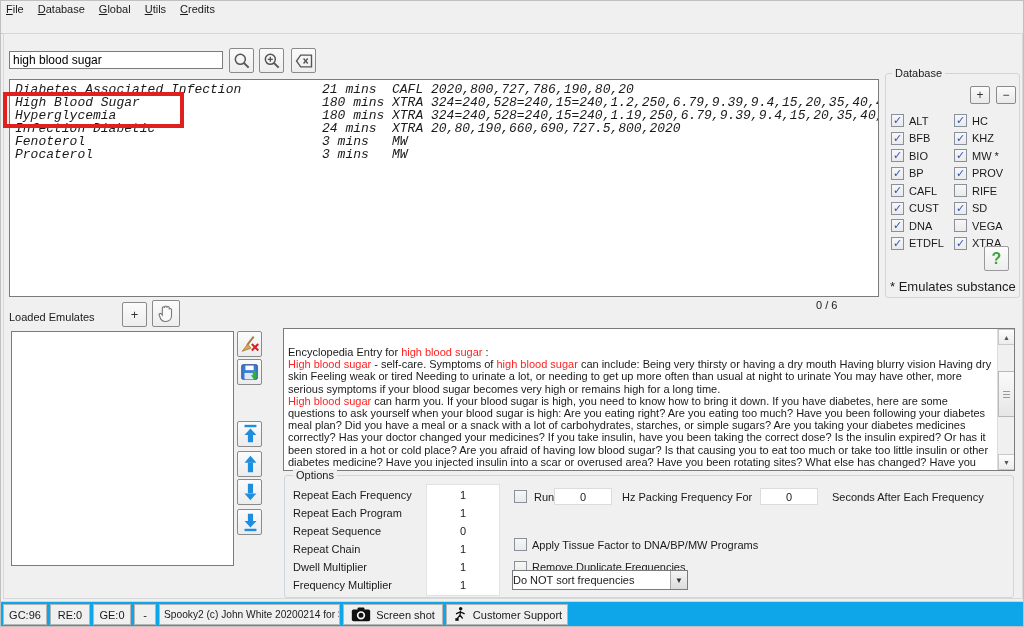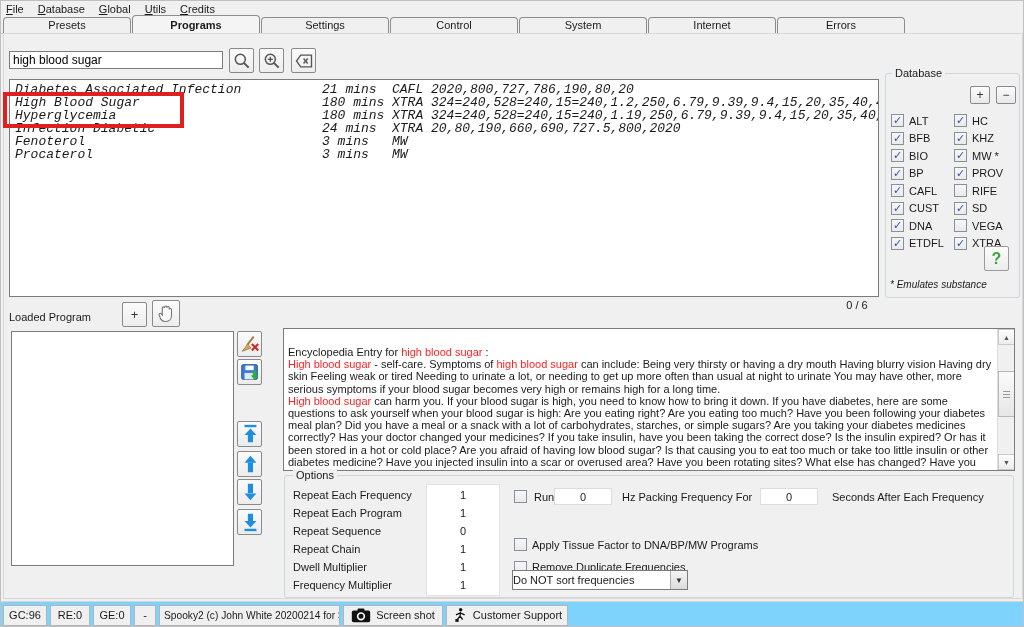--- a/index.html
+++ b/index.html
@@ -36,38 +36,38 @@
   
   #program-list { position:absolute; left:8px; top:78px; width:870px; height:218px;
     background:#fff; border:1px solid #7b7b7b; overflow:hidden;
     font-family:"Liberation Mono", monospace; font-size:13px; padding-top:3px; }
   .prog-row { display:flex; height:13px; line-height:13px; white-space:pre;font-style:italic; }
   .prog-name { width:312px; padding-left:5px; overflow:hidden; }
   .prog-dur  { width:70px; overflow:hidden; }
   .prog-freq { flex:1; overflow:hidden; }
   #highlight-box { position:absolute; left:2px; top:91px; width:181px; height:36px;
     border:4px solid #e01f1f; z-index:6; pointer-events:none; }
-  #result-counter { position:absolute; left:836px; top:298px; width:40px; text-align:center; font-size:11px; }
+  #result-counter { position:absolute; left:815px; top:298px; width:40px; text-align:left; font-size:11px; }
 
   
   #db-box { position:absolute; left:884px; top:72px; width:135px; height:225px;
     border:1px solid #cdd5dd; border-radius:3px; }
   #db-title { position:absolute; top:-7px; left:6px; background:#f0f0f0; padding:0 3px; font-size:11px; }
   .db-btn { position:absolute; width:20px; height:18px; top:12px; background:linear-gradient(#fbfbfb,#e9e9e9);
     border:1px solid #8a8a8a; border-radius:2px; font-size:12px; text-align:center; line-height:16px; color:#333; }
   #db-plus { left:84px; } #db-minus { left:110px; }
   .db-col { position:absolute; top:38px; display:flex; flex-direction:column; }
   #db-col-left { left:5px; } #db-col-right { left:68px; }
   .cb-item { display:flex; align-items:center; height:17.5px; gap:5px; font-size:11px; white-space:nowrap; }
   .cb { width:13px; height:13px; border:1px solid #8a9099; background:linear-gradient(#f7f7f7,#eaeaea);
     display:inline-flex; align-items:center; justify-content:center; font-size:11px; color:#2e52b9; line-height:11px; flex:none; }
   #db-help { position:absolute; left:98px; top:172px; width:25px; height:25px;
     background:linear-gradient(#fcfcfc,#ededed); border:1px solid #9a9a9a; border-radius:2px;
     color:#3aa53a; font-weight:bold; font-size:16px; text-align:center; line-height:23px; }
-  #db-footnote { position:absolute; left:4px; top:205px; font-size:10px;font-style:italic; }
+  #db-footnote { position:absolute; left:4px; top:205px; font-size:13px; }
 
   
   #loaded-label { position:absolute; left:8px; top:310px; font-size:11px; }
   #btn-add-loaded { left:121px; top:301px; }
   #btn-stop { left:151px; top:299px; width:28px; height:27px; }
   #loaded-list { position:absolute; left:10px; top:330px; width:223px; height:235px;
     background:#fff; border:1px solid #7b7b7b; }
   .side-btn { position:absolute; left:236px; width:25px; height:26px;
     background:linear-gradient(#fbfbfb,#ececec); border:1px solid #8a8a8a; border-radius:2px;
     display:flex; align-items:center; justify-content:center; }
@@ -112,49 +112,40 @@
   #run-label-suffix { position:absolute; left:318px; white-space:nowrap; }
   #opt-flags { position:absolute; left:229px; top:60px; display:flex; flex-direction:column; gap:5px; }
   #sort-dropdown { position:absolute; left:227px; top:94px; width:176px; height:20px;
     background:#fff; border:1px solid #7b7b7b; display:flex; align-items:center; }
   #sort-dropdown .dd-text { flex:1; padding-left:0; white-space:nowrap; overflow:hidden; }
   #sort-dropdown .dd-btn { width:17px; height:100%; background:linear-gradient(#f4f4f4,#dcdcdc);
     border-left:1px solid #aaa; font-size:8px; color:#333; display:flex; align-items:center; justify-content:center; }
 
   
   #status-bar { position:absolute; left:0; top:600px; width:1024px; height:27px;
-    background:#7dd3fc; border-top:1px solid #d5d5d5; display:flex; align-items:center; gap:3px; padding:2px 0 2px 2px; }
+    background:#0ea5e9; border-top:1px solid #d5d5d5; display:flex; align-items:flex-start; gap:3px; padding:2px 0 2px 2px; }
   .status-cell { height:21px; border:1px solid #b5b5b5; background:#f0f0f0;
     display:flex; align-items:center; justify-content:center; font-size:11px; padding:0 4px; flex:none; }
   #status-app { width:181px; font-size:10.2px; justify-content:flex-start; overflow:hidden; white-space:nowrap; }
   .status-btn { gap:5px; }
   svg { display:block; }
 </style>
 </head>
 <body>
 
 <div id="app">
 
   <div id="menu-bar">
       <span class="menu-item"><u>F</u>ile</span>
       <span class="menu-item"><u>D</u>atabase</span>
       <span class="menu-item"><u>G</u>lobal</span>
       <span class="menu-item"><u>U</u>tils</span>
       <span class="menu-item"><u>C</u>redits</span>
     </div>
 
-  <div id="tab-strip">
-      <div class="tab">Presets</div>
-      <div class="tab active">Programs</div>
-      <div class="tab">Settings</div>
-      <div class="tab">Control</div>
-      <div class="tab">System</div>
-      <div class="tab">Internet</div>
-      <div class="tab">Errors</div>
-    </div>
   <div id="tab-sep"></div>
   <div id="panel-edge"></div>
 
   <input id="search-input" value="high blood sugar" style="">
   <div class="tool-btn" id="btn-search">
     <span>
       <svg width="20" height="20" viewBox="0 0 24 24">
           <circle cx="10" cy="10" r="6" fill="none" stroke="#555" stroke-width="1.8"></circle>
           <line x1="14.5" y1="14.5" x2="20" y2="20" stroke="#555" stroke-width="2.4"></line>
         </svg>
@@ -260,21 +251,21 @@
         </label>
         <label class="cb-item">
           <span class="cb">✓</span>
           <span>XTRA</span>
         </label>
       </div>
     <div id="db-help">?</div>
     <div id="db-footnote">* Emulates substance</div>
   </fieldset>
 
-  <div id="loaded-label">Loaded Program</div>
+  <div id="loaded-label">Loaded Emulates</div>
   <div class="tool-btn" id="btn-add-loaded">
     <span style="font-size:13px;color:#333;">+</span>
   </div>
   <div class="tool-btn" id="btn-stop">
     <span>
       <svg width="22" height="22" viewBox="0 0 24 24">
           <path d="M8 11 V5.5 a1.25 1.25 0 012.5 0 V4.5 a1.25 1.25 0 012.5 0 V5.2 a1.25 1.25 0 012.5 0 V7.2 a1.25 1.25 0 012.5 0 V14 c0 3.6-2.6 6.2-6.2 6.2 h-.9 c-2 0-3.6-1-4.6-2.6 L4.6 13.2 c-.8-1.2.9-2.6 2-1.5 L8 13.2 z" fill="#fafafa" stroke="#777" stroke-width="1.2"></path>
         </svg>
     </span>
   </div>

